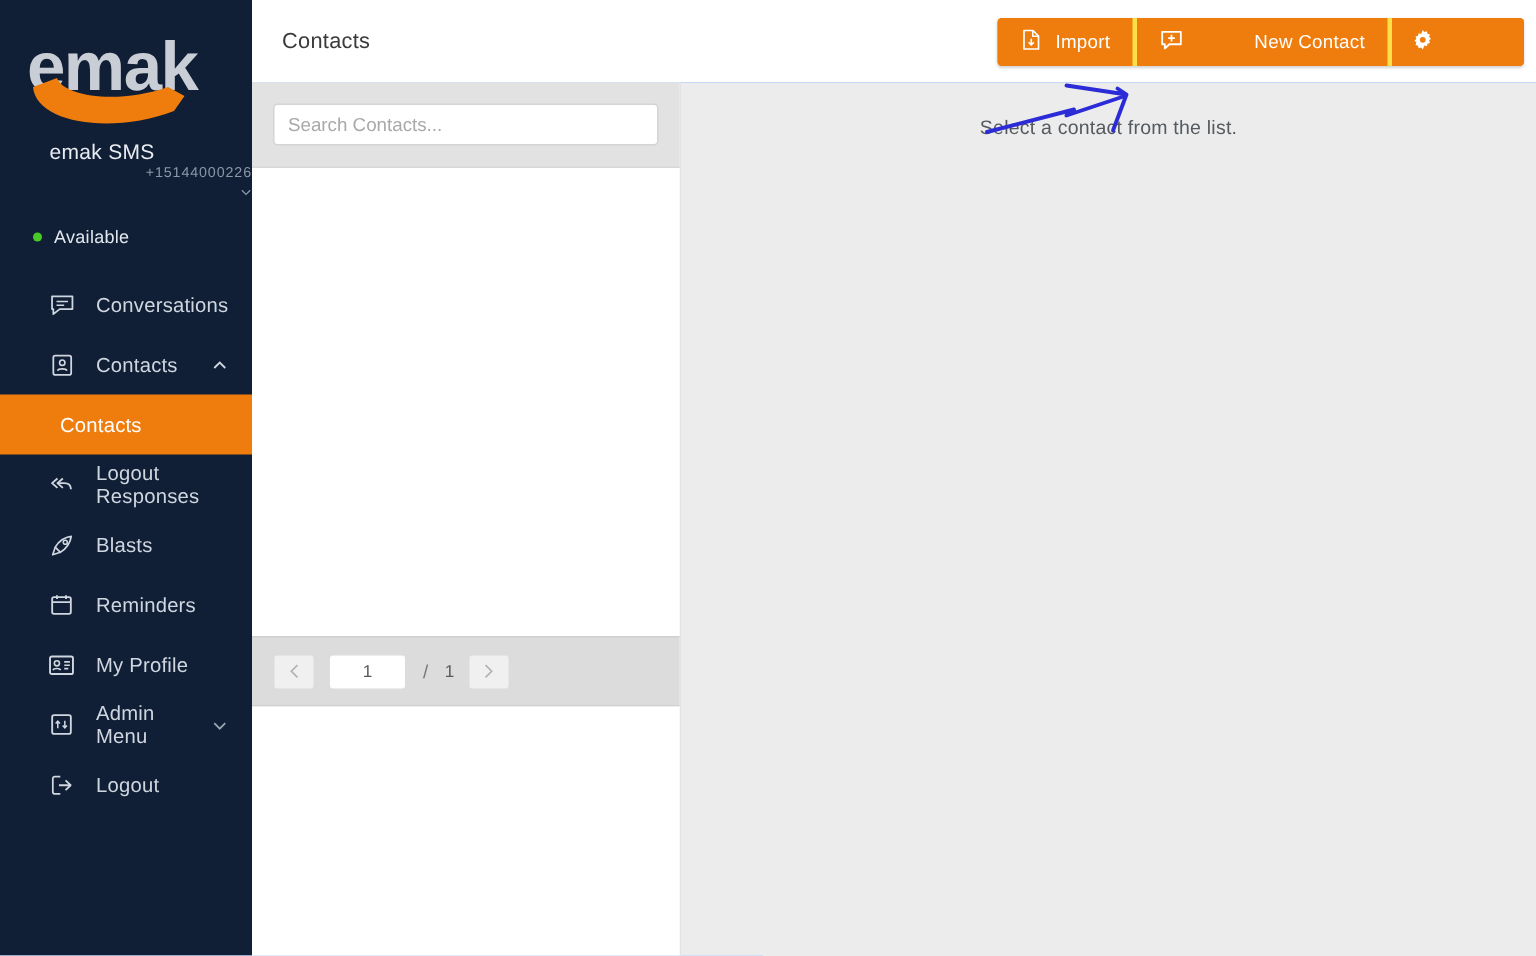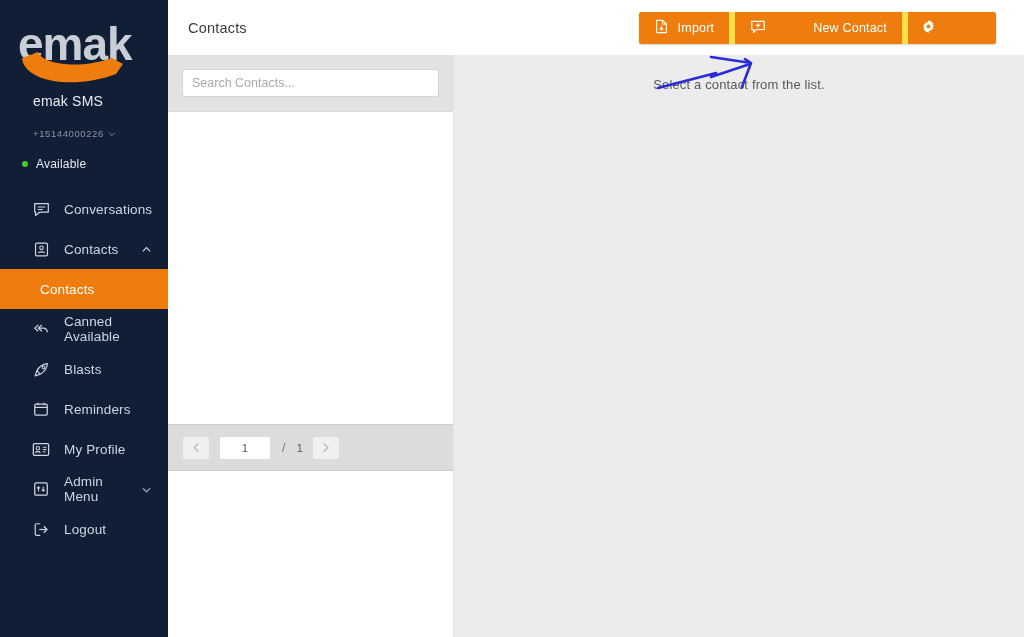--- a/index.html
+++ b/index.html
@@ -24,21 +24,21 @@
   .logo-svg { position: absolute; left: 16px; top: 16px; }
   .acct {
     padding: 0 0 0 33px;
   }
   .acct-name {
     color: #e8ecf2; font-size: 14px; letter-spacing: .2px;
     line-height: 18px;
   }
   .acct-phone {
     color: #8c97a8; font-size: 9.5px; letter-spacing: .6px;
-    margin-top: 18px; display: flex; align-items: flex-end; gap: 4px;
+    margin-top: 0; display: flex; align-items: flex-end; gap: 4px; flex-direction: column;
   }
   .chev-sm { display: inline-block; width: 8px; height: 8px; position: relative; top: -1px; }
   .status-row {
     display: flex; align-items: center; gap: 8px;
     padding: 0 0 0 22px; margin-top: 16px; height: 18px;
   }
   .dot { width: 6px; height: 6px; border-radius: 50%; background: #49c928; }
   .status-txt { color: #e2e7ee; font-size: 12px; letter-spacing: .2px; }
 
   .nav { margin-top: 16px; }
@@ -71,33 +71,33 @@
   .topbar {
     position: absolute; left: 168px; top: 0;
     width: 856px; height: 55px;
     background: #ffffff;
   }
   .topbar-title {
     position: absolute; left: 20px; top: 20px;
     font-size: 14.5px; color: #3b3b3b; letter-spacing: .2px;
   }
   .actions {
-    position: absolute; right: 28px; top: 12px;
+    position: absolute; right: 8px; top: 12px;
     display: flex; align-items: stretch;
     height: 32px; background: #ef7d0d; border-radius: 3px;
     overflow: hidden;
     box-shadow: 0 1px 2px rgba(0,0,0,.18);
   }
   .act-btn {
     display: flex; align-items: center; gap: 9px;
     padding: 0 15px; color: #ffffff;
     font-size: 12.5px; letter-spacing: .2px; cursor: pointer;
     background: #ef7d0d;
   }
-  .act-btn + .act-btn { border-left: 6px solid #fde047; gap: 47px; }
+  .act-btn + .act-btn { border-left: 3px solid #fde047; gap: 47px; }
   .act-gear { padding: 0 13px; }
 
   
   .listpanel {
     position: absolute; left: 168px; top: 55px;
     width: 286px; height: 582px;
     background: #ffffff;
     border-right: 1px solid #e2e2e2;
   }
   .searchbar {
@@ -209,21 +209,21 @@
       </div>
 
       <div class="nav-item">
         <span class="ico">
           <svg width="18" height="18" viewBox="0 0 20 20">
               <path d="M7 5.5 L3 9 L7 12.5" fill="none" stroke="#cfd6e0" stroke-width="1.4" stroke-linejoin="round"></path>
               <path d="M11 5.5 L7 9 L11 12.5" fill="none" stroke="#cfd6e0" stroke-width="1.4" stroke-linejoin="round"></path>
               <path d="M7 9h5c3 0 5 1.6 5 4.6" fill="none" stroke="#cfd6e0" stroke-width="1.4"></path>
             </svg>
         </span>
-        <span class="lbl">Canned Available</span>
+        <span class="lbl">Logout Responses</span>
       </div>
 
 
       <div class="nav-item">
         <span class="ico">
           <svg width="17" height="17" viewBox="0 0 20 20">
               <path d="M17 3 C12 3.5 7 7 4.5 11.5 L8.5 15.5 C13 13 16.5 8 17 3 Z" fill="none" stroke="#cfd6e0" stroke-width="1.4" stroke-linejoin="round"></path>
               <circle cx="12.4" cy="7.6" r="1.6" fill="none" stroke="#cfd6e0" stroke-width="1.2"></circle>
               <path d="M4.5 11.5 L2.5 17.5 L8.5 15.5" fill="none" stroke="#cfd6e0" stroke-width="1.3" stroke-linejoin="round"></path>
             </svg>

